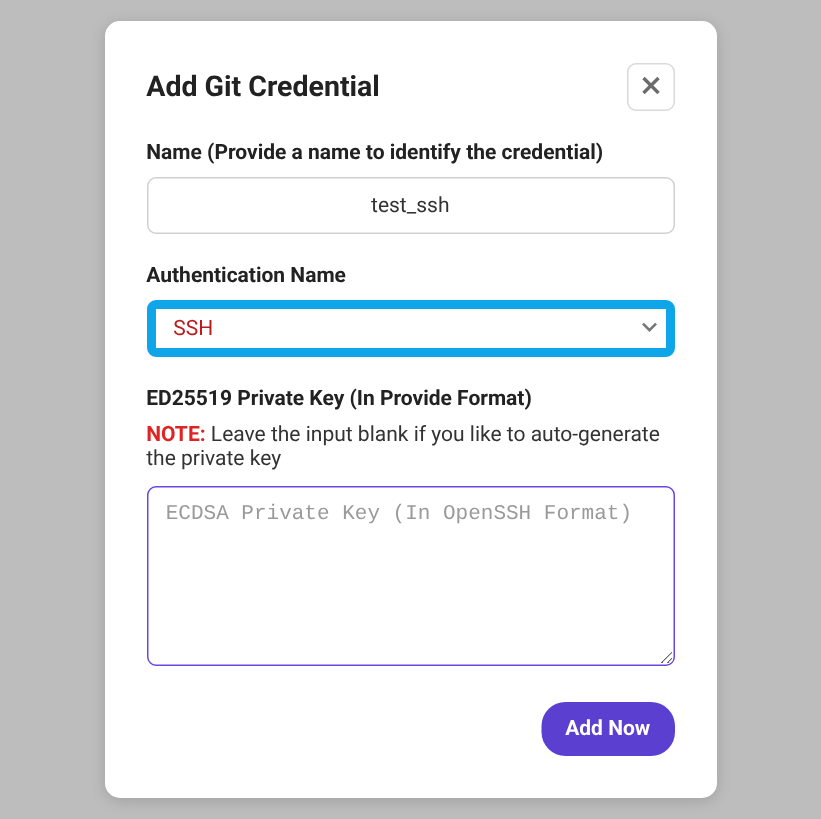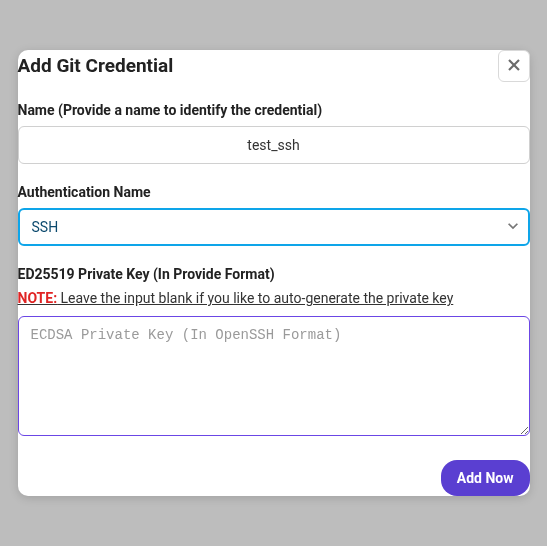--- a/index.html
+++ b/index.html
@@ -7,22 +7,22 @@
   body {
     font-family: -apple-system, BlinkMacSystemFont, "Segoe UI", Roboto, "Helvetica Neue", Arial, sans-serif;
     background: #bdbdbd;
     display: flex;
     align-items: center;
     justify-content: center;
   }
   .modal {
     background: #fff;
     border-radius: 10px;
-    width: 512px;
-    padding: 0;
+    width: 408px;
+    padding: 28px;
     box-shadow: 0 2px 10px rgba(0,0,0,0.15);
     position: relative;
   }
   .header-row {
     display: flex;
     align-items: flex-start;
     justify-content: space-between;
   }
   .title {
     font-size: 19px;
@@ -69,45 +69,44 @@
     color: #333;
     font-family: inherit;
     text-align: center;
   }
   .select-wrap {
     position: relative;
   }
   .select-input {
     width: 100%;
     height: 38px;
-    border: 2px solid #0ea5e9;
+    border: 6px solid #0ea5e9;
     border-radius: 6px;
     padding: 0 12px;
     font-size: 14px;
-    color: #0c4a6e;
+    color: #b91c1c;
     background: #fff;
     appearance: none;
     -webkit-appearance: none;
     font-family: inherit;
     cursor: pointer;
   }
   .chevron {
     position: absolute;
     right: 10px;
     top: 50%;
     transform: translateY(-50%);
     pointer-events: none;
   }
   .chevron svg { width: 14px; height: 14px; stroke: #777; stroke-width: 2; fill: none; }
   .note-line {
     font-size: 14px;
     color: #333;
     margin-top: 6px;
     margin-bottom: 10px;
-    text-decoration: underline;
   }
   .note-label {
     color: #e02424;
     font-weight: 700;
   }
   .textarea-input {
     width: 100%;
     height: 120px;
     border: 1.5px solid #6b46e5;
     border-radius: 6px;

